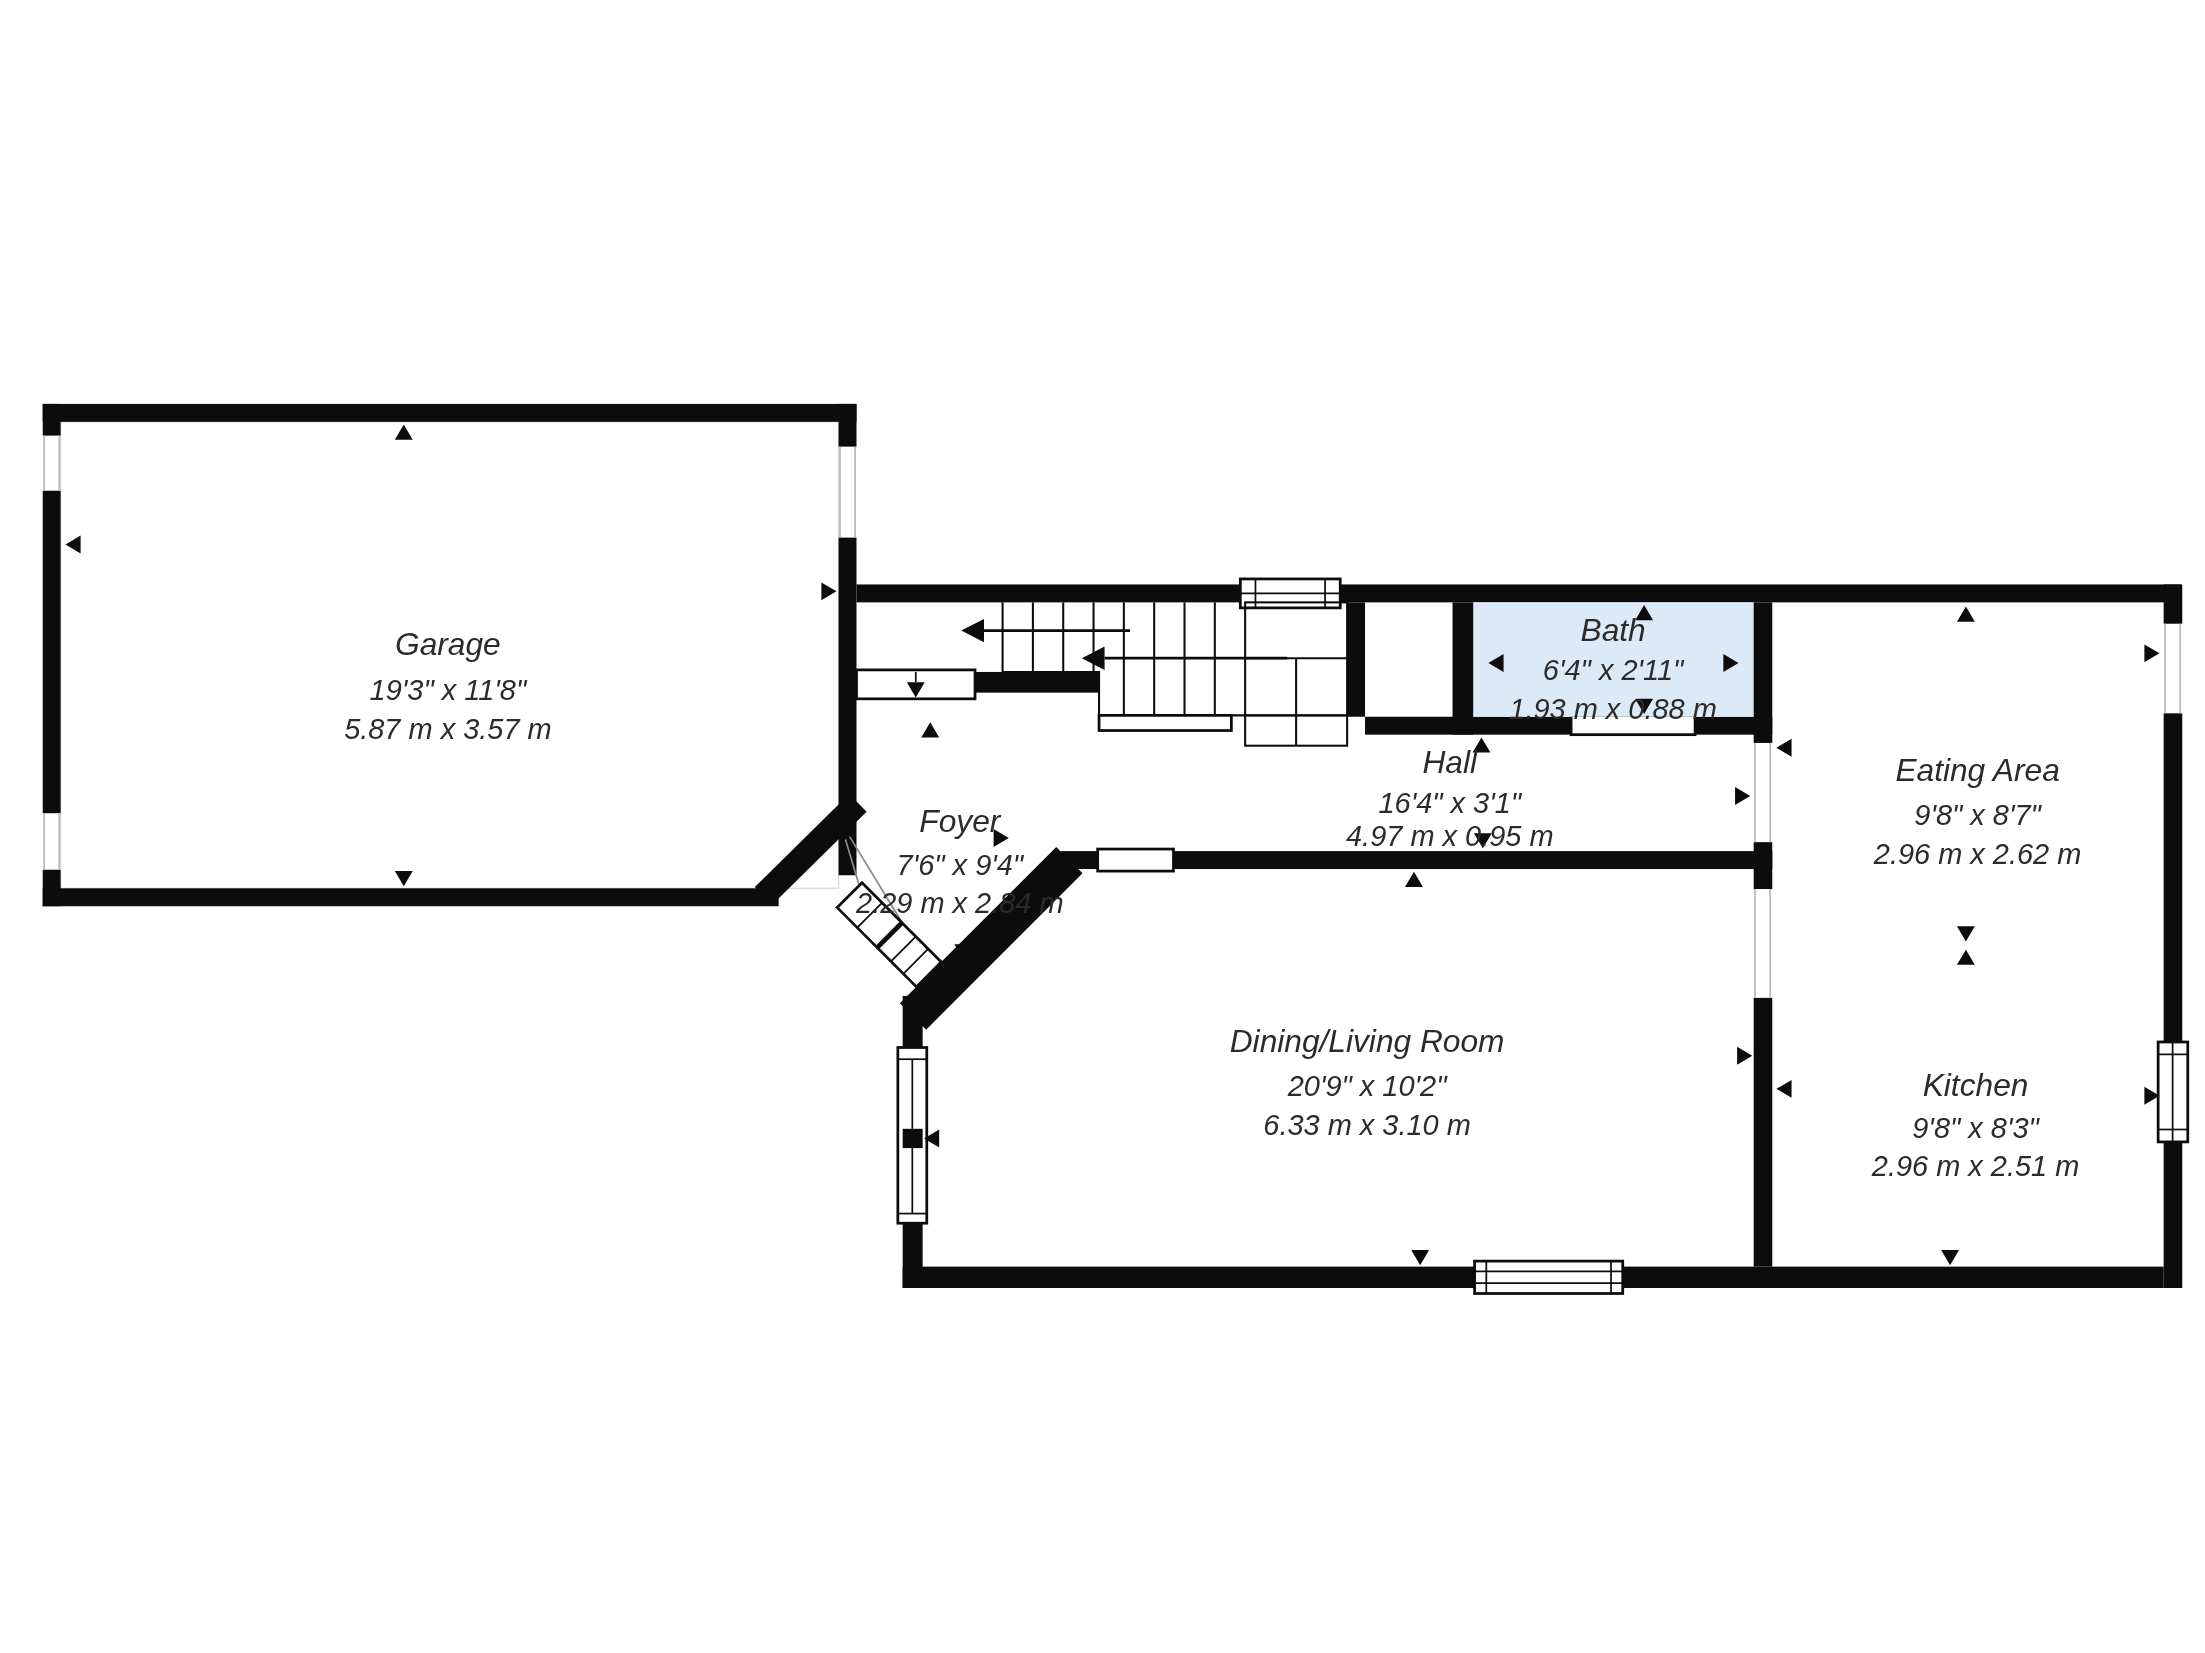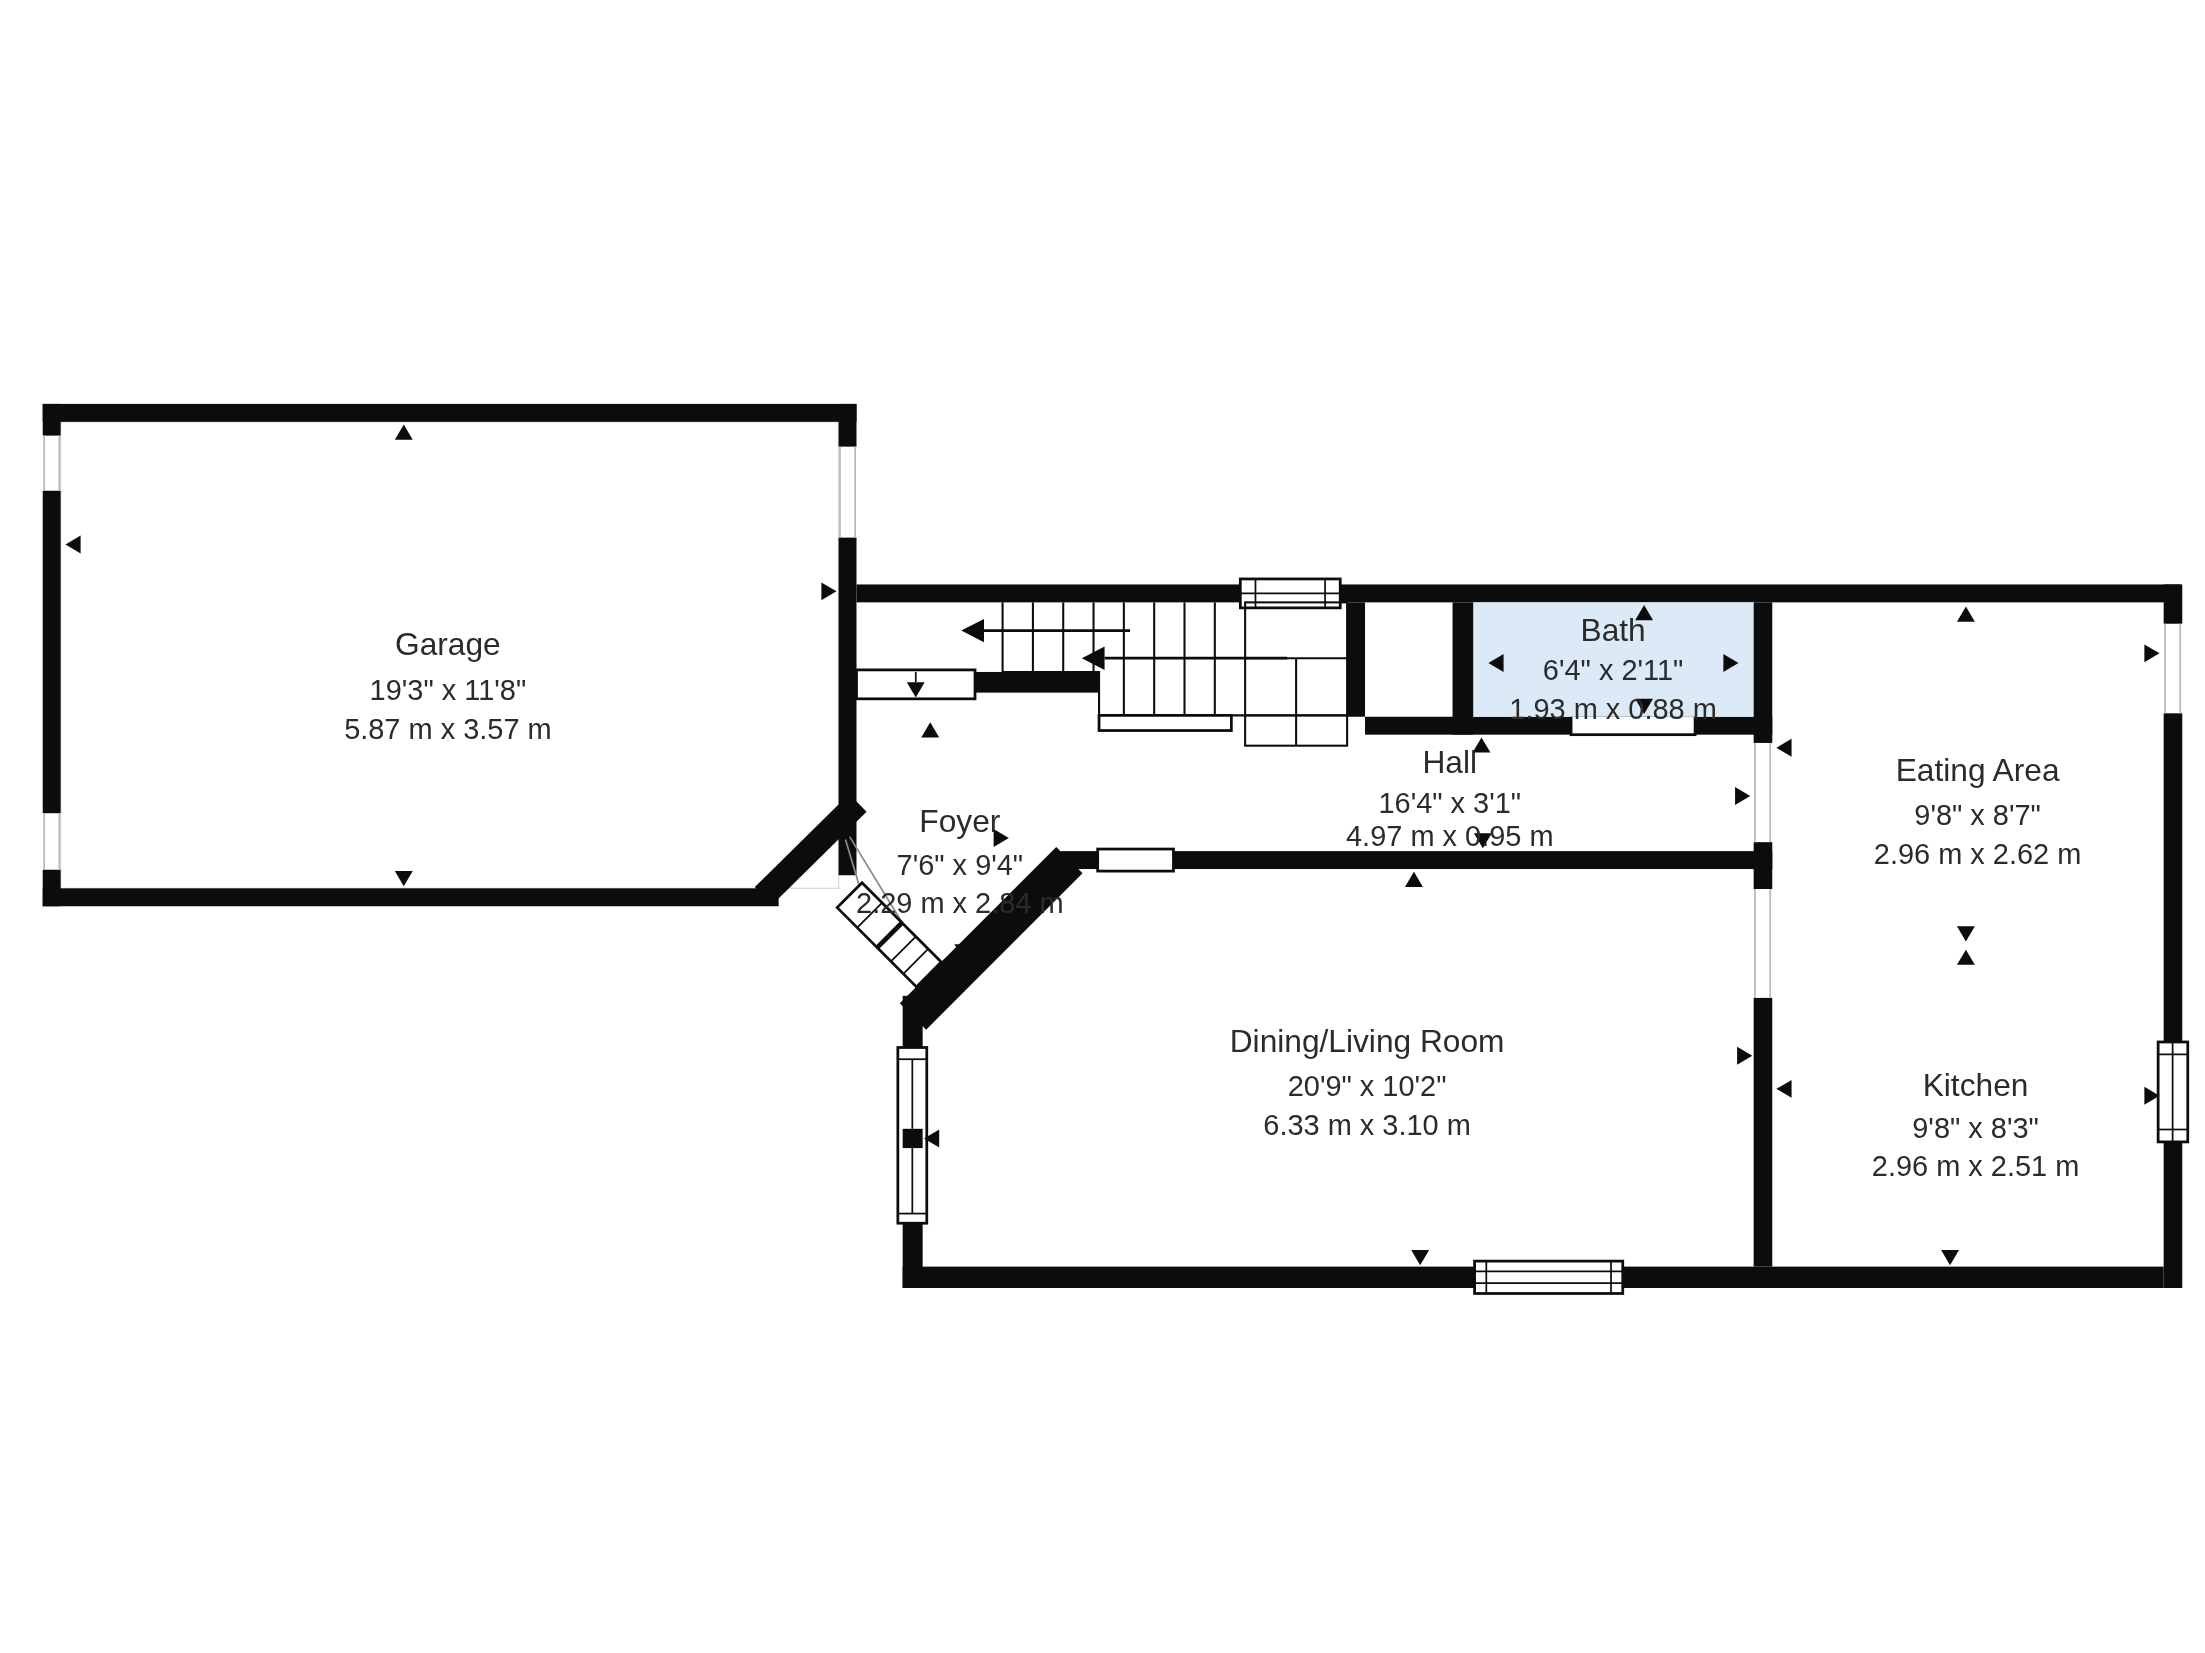--- a/index.html
+++ b/index.html
@@ -1,16 +1,16 @@
 <!DOCTYPE html>
 <html style="--bg: #ffffff; --wall: #0c0c0c; --bath: #dceaf8; --txt: #2b2b2b;font-size:11px"><head>
 <meta charset="utf-8">
 <style>
   html,body{margin:0;padding:0;background:#fff;}
-  .page{width:1746px;height:1654px;background:var(--bg,#fff);}
+  .page{width:1746px;height:1654px;background:var(--bg,#fff);font-style:italic;}
   svg{display:block;}
   .wall{fill:var(--wall,#0c0c0c);}
   .wline{stroke:var(--wall,#0c0c0c);fill:none;stroke-linecap:butt;}
   .glyph{fill:#fff;stroke:var(--wall,#0c0c0c);stroke-width:4;}
   .gline{stroke:var(--wall,#0c0c0c);stroke-width:2.5;fill:none;}
   .thin{stroke:var(--wall,#0c0c0c);stroke-width:3;fill:none;}
   .jamb{stroke:#b9b9b9;stroke-width:2.5;fill:none;}
   .arrow{fill:var(--wall,#0c0c0c);}
   .tail{stroke:var(--wall,#0c0c0c);stroke-width:4;fill:none;}
   .swing{stroke:#8a8a8a;stroke-width:2.5;fill:none;}

